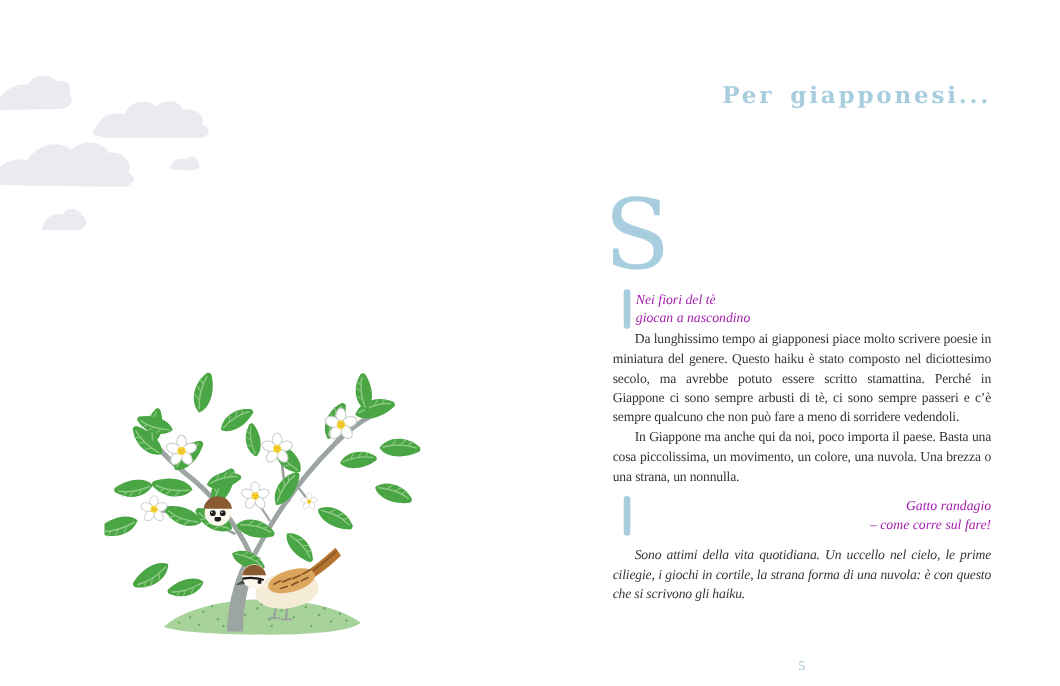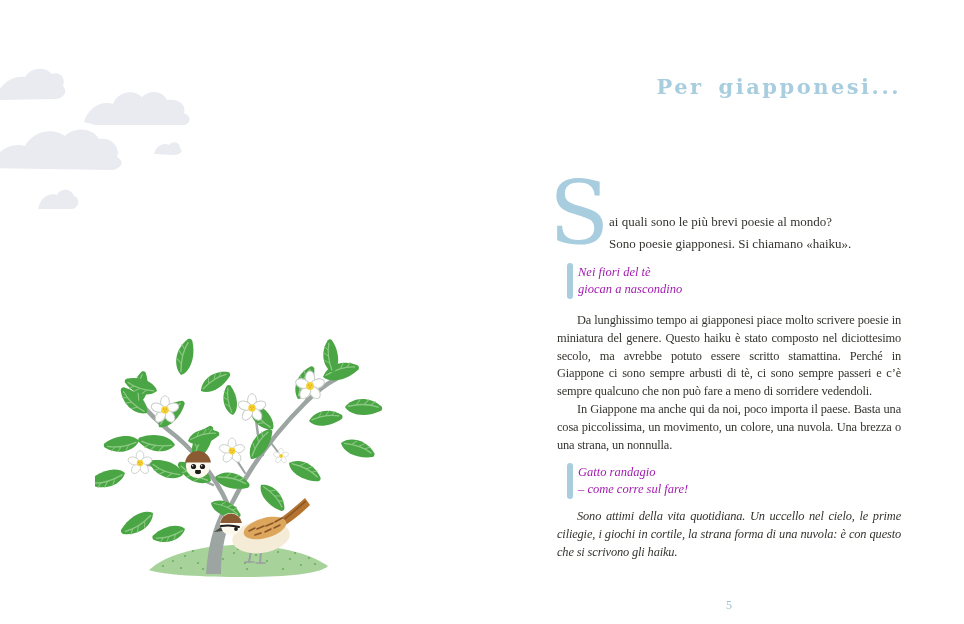--- a/index.html
+++ b/index.html
@@ -34,27 +34,27 @@
   .intro-lines{padding-top:27px;font-size:13px;line-height:21.5px;}
 
   .haiku{
     position:relative;margin-top:8px;padding:2px 0 2px 21px;
     font-style:italic;font-size:12.5px;line-height:17px;color:#a21caf;
   }
   .haiku-bar{
     position:absolute;left:10px;top:1px;bottom:1px;width:6px;
     border-radius:3px;background:#a8cdde;
   }
-  .haiku-2{margin-top:8px;}
+  .haiku-2{margin-top:8px;text-align:right;}
 
   .para{
     margin:0;text-align:justify;text-indent:20px;
     font-size:12.4px;line-height:17.8px;letter-spacing:-0.15px;
   }
-  .para-1{margin-top:12px;}
+  .para-1{}
   .para-2{margin-top:0;}
   .para-3{margin-top:8px;font-style:italic;}
 
   .page-number{
     position:absolute;left:557px;top:598px;width:344px;
     text-align:center;font-size:12px;color:#9cc0d1;
   }
 </style>
 </head>
 <body>
@@ -211,24 +211,20 @@
 </div>
 
 <div class="page page-right"></div>
 
 <div class="right-col">
 
   <h1 class="chapter-title">Per giapponesi...</h1>
 
   <div class="intro">
     <span class="dropcap">S</span>
-    <div class="intro-lines">
-      <div>ai quali sono le più brevi poesie al mondo?</div>
-      <div>Sono poesie giapponesi. Si chiamano «haiku».</div>
-    </div>
   </div>
 
   <div class="haiku haiku-1">
     <span class="haiku-bar"></span>
     <div>Nei fiori del tè</div>
     <div>giocan a nascondino</div>
   </div>
 
   <p class="para para-1">Da lunghissimo tempo ai giapponesi piace molto scrivere poesie in miniatura del genere. Questo haiku è stato composto nel diciottesimo secolo, ma avrebbe potuto essere scritto stamattina. Perché in Giappone ci sono sempre arbusti di tè, ci sono sempre passeri e c’è sempre qualcuno che non può fare a meno di sorridere vedendoli.</p>
   <p class="para para-2">In Giappone ma anche qui da noi, poco importa il paese. Basta una cosa piccolissima, un movimento, un colore, una nuvola. Una brezza o una strana, un nonnulla.</p>

